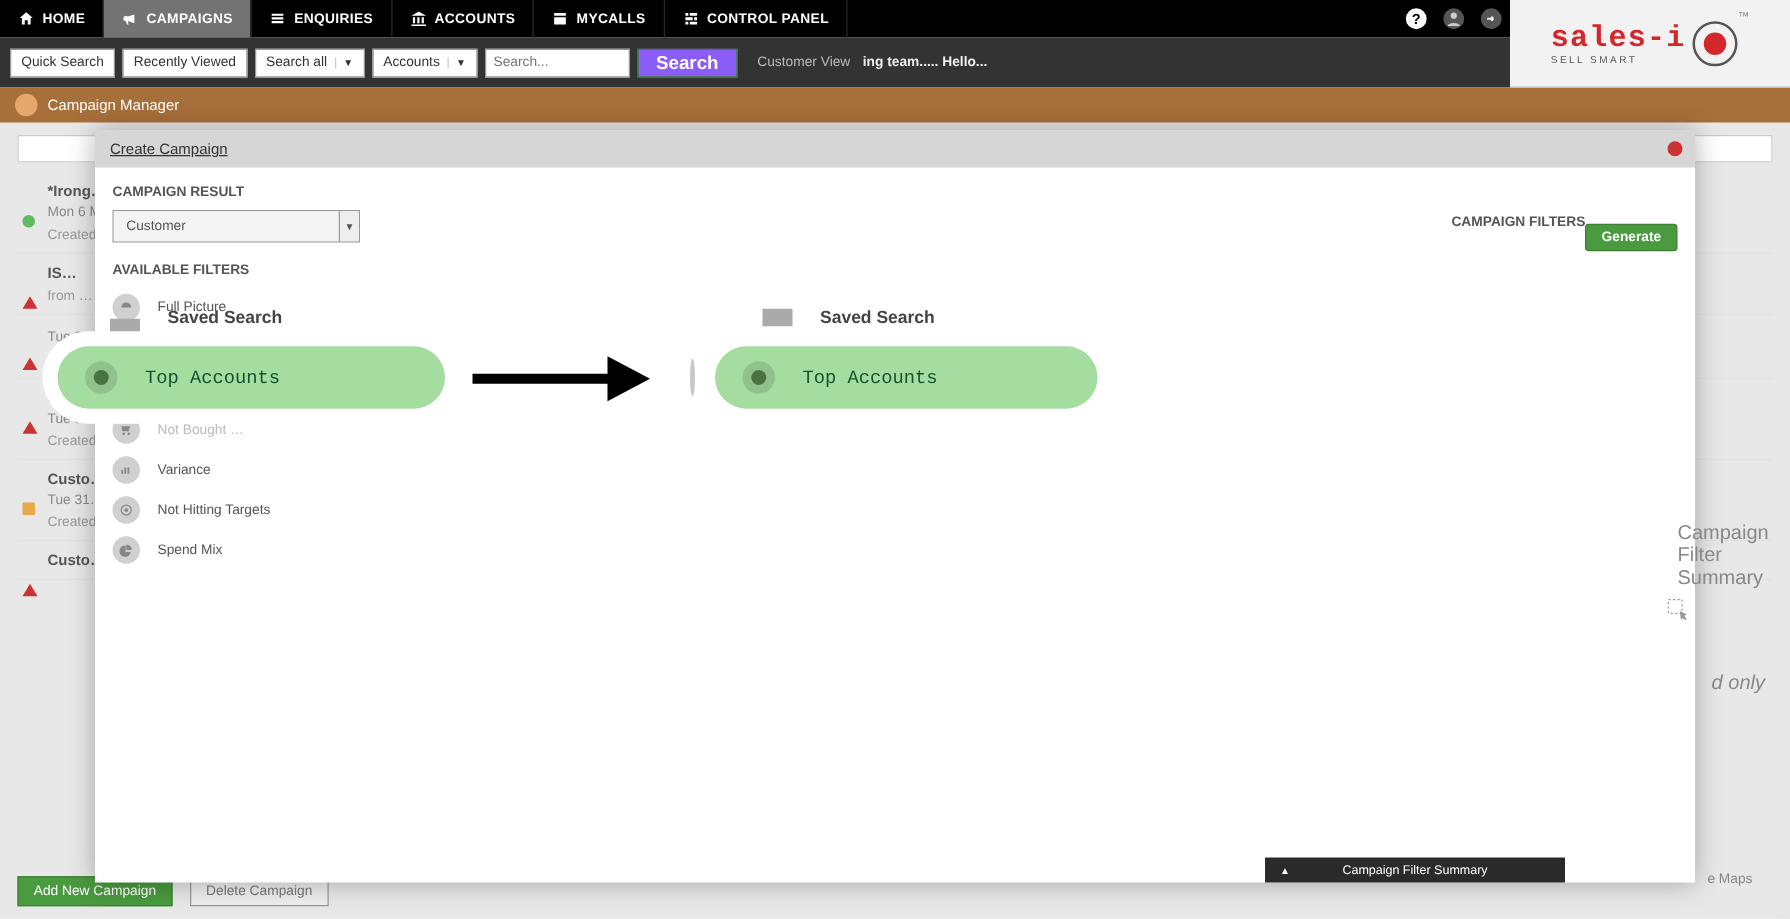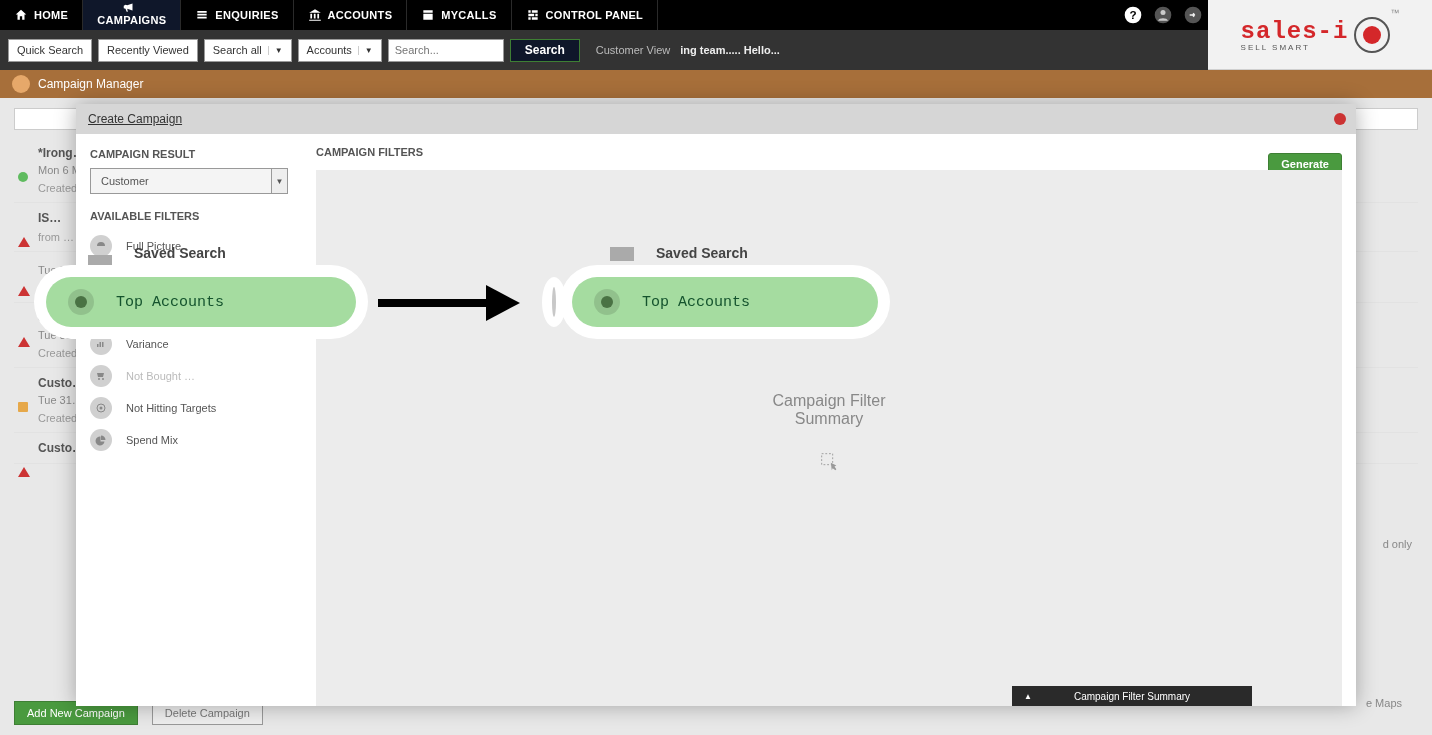--- a/index.html
+++ b/index.html
@@ -1,72 +1,72 @@
 <!DOCTYPE html>
 <html><head>
 <meta charset="utf-8">
 <style>
   *{box-sizing:border-box;margin:0;padding:0;font-family:"Segoe UI",Arial,sans-serif;}
   body{background:#e8e8e8;width:1432px;height:735px;overflow:hidden;position:relative;font-size:12px;color:#333;}
   
   .topnav{height:30px;background:#000;display:flex;align-items:stretch;}
   .topnav .tab{display:flex;align-items:center;padding:0 14px;color:#fff;font-size:11px;font-weight:bold;letter-spacing:.3px;cursor:pointer;border-right:1px solid #2a2a2a;text-align:center;}
   .topnav .tab .ticon{width:14px;height:14px;margin-right:6px;fill:#fff;}
-  .topnav .tab.active{background:#0f172a;flex-direction:column;}
+  .topnav .tab.active{background:#737373;}
   .topnav .tab.active .ticon,.topnav .tab.active{color:#fff;}
   .topnav .right{margin-left:auto;display:flex;align-items:center;}
   .topnav .rbtn{width:30px;height:30px;display:flex;align-items:center;justify-content:center;cursor:pointer;}
   .brandbox{width:224px;height:70px;background:#f2f2f2;position:absolute;right:0;top:0;display:flex;align-items:center;justify-content:center;border-bottom:1px solid #d0d0d0;}
   .brand-text{font-family:Liberation Mono, monospace;font-size:24px;letter-spacing:1px;color:#d4272a;font-weight:bold;}
   .brand-sub{font-size:8px;letter-spacing:2px;color:#555;margin-top:-2px;}
   .brand-bullseye{width:36px;height:36px;border:2px solid #555;border-radius:50%;display:flex;align-items:center;justify-content:center;margin-left:6px;}
   .brand-bullseye::after{content:'';width:18px;height:18px;background:#d4272a;border-radius:50%;}
   .tm{font-size:9px;color:#888;align-self:flex-start;margin-top:8px;}
   
   .searchbar{height:40px;background:#333;display:flex;align-items:center;padding:0 8px;gap:6px;}
   .searchbar .seg{background:#fff;border:1px solid #999;height:23px;display:flex;align-items:center;padding:0 8px;font-size:11px;cursor:pointer;}
   .searchbar .seg .caret{margin-left:6px;font-size:8px;border-left:1px solid #ccc;padding-left:6px;}
   .searchbar input[type=text]{height:23px;border:1px solid #999;padding:0 6px;width:116px;font-size:11px;}
-  .searchbar .go{background:#0f172a;color:#fff;border:1px solid #3e7f34;height:23px;padding:0 14px;font-size:12px;font-weight:bold;cursor:pointer;}
+  .searchbar .go{background:#8b5cf6;color:#fff;border:1px solid #3e7f34;height:23px;padding:0 14px;font-size:15px;font-weight:bold;cursor:pointer;}
   .searchbar .custview{color:#bbb;font-size:11px;margin-left:10px;}
   .searchbar .ticker{color:#eee;font-size:11px;margin-left:4px;font-weight:bold;}
   
   .crumb{height:28px;background:#a76f3a;color:#fff;display:flex;align-items:center;padding:0 12px;font-size:12px;}
   .crumb .cicon{width:18px;height:18px;background:#e6a86a;border-radius:50%;margin-right:8px;}
   
   .page{position:absolute;top:98px;left:0;right:0;bottom:0;padding:10px 14px;}
   .camplist{width:100%;}
   .camprow{padding:8px 12px 8px 24px;position:relative;border-bottom:1px solid #e2e2e2;}
   .camprow .dot{position:absolute;left:4px;top:34px;width:10px;height:10px;border-radius:50%;}
   .camprow .dot.green{background:#5fbb5f;}
   .camprow .dot.red{width:0;height:0;border-left:6px solid transparent;border-right:6px solid transparent;border-bottom:10px solid #c33;border-radius:0;}
   .camprow .dot.orange{background:#e6a84a;border-radius:1px;}
   .camprow .t1{font-size:12px;font-weight:bold;color:#555;}
   .camprow .t2{font-size:11px;color:#888;margin-top:4px;}
   .camprow .t3{font-size:11px;color:#999;margin-top:6px;}
   .footbar{position:absolute;bottom:10px;left:14px;display:flex;gap:14px;}
   .footbar .b{padding:5px 12px;font-size:11px;border:1px solid #999;cursor:pointer;}
   .footbar .b.green{background:#4a9a3f;color:#fff;border-color:#3e7f34;text-align:center;}
   .footbar .b.grey{background:#eee;color:#777;}
-  .rightlabels{position:absolute;right:20px;top:440px;font-size:11px;color:#888;}
+  .rightlabels{position:absolute;right:20px;top:440px;font-size:16px;color:#888;font-style:italic;}
   .rightfoot{position:absolute;right:30px;bottom:26px;font-size:11px;color:#888;}
   
   .modal{position:absolute;top:104px;left:76px;width:1280px;height:602px;background:#fff;box-shadow:0 0 20px rgba(0,0,0,.3);display:flex;flex-direction:column;}
   .modal-head{height:30px;background:#d6d6d6;display:flex;align-items:center;padding:0 12px;font-size:12px;color:#333;position:relative;text-decoration:underline;}
   .modal-head .closebtn{position:absolute;right:10px;top:9px;width:12px;height:12px;background:#c33;border-radius:50%;cursor:pointer;}
   .modal-body{flex:1;display:flex;min-height:0;}
   .m-left{width:226px;padding:14px;font-size:11px;color:#555;}
   .m-left h4{font-size:11px;font-weight:bold;color:#555;margin-bottom:8px;}
   .result-select{display:flex;border:1px solid #999;height:26px;margin-bottom:16px;}
   .result-select .val{flex:1;padding:0 10px;display:flex;align-items:center;background:#f4f4f4;}
   .result-select .dd{width:16px;border-left:1px solid #999;background:#eee;display:flex;align-items:center;justify-content:center;font-size:8px;cursor:pointer;}
   .filter-item{display:flex;align-items:center;height:32px;cursor:pointer;}
   .filter-item .fi-icon{width:22px;height:22px;background:#d0d0d0;border-radius:50%;margin-right:14px;display:flex;align-items:center;justify-content:center;}
   .filter-item .fi-icon svg{width:12px;height:12px;fill:#888;}
-  .m-right{flex:1;display:flex;flex-direction:column;padding:6px 14px 0 14px;}
+  .m-right{flex:1;display:flex;flex-direction:column;padding:32px 14px 0 14px;align-items:flex-end;}
   .m-right-head{display:flex;align-items:center;height:24px;}
   .m-right-head h4{font-size:11px;font-weight:bold;color:#555;}
   .genbtn{margin-left:auto;background:#4a9a3f;color:#fff;border:1px solid #3e7f34;border-radius:3px;padding:4px 12px;font-size:11px;font-weight:bold;cursor:pointer;margin-top:24px;}
   .canvas{flex:1;background:#ececec;margin-top:6px;position:relative;}
   .cfs-title{position:absolute;top:222px;left:0;right:0;text-align:center;font-size:16px;color:#888;}
   .cfs-icon{position:absolute;top:280px;left:50%;transform:translateX(-50%);width:22px;height:22px;}
   .drawer{position:absolute;bottom:0;right:90px;width:240px;height:20px;background:#2a2a2a;color:#fff;font-size:10px;display:flex;align-items:center;justify-content:center;cursor:pointer;}
   .drawer .up{position:absolute;left:12px;font-size:8px;}
   
   .pill{position:absolute;height:50px;background:#a5dca0;border-radius:25px;display:flex;align-items:center;padding:0 22px;cursor:pointer;box-shadow:0 0 0 12px #fff;}
@@ -236,35 +236,35 @@
 
       <div class="filter-item">
         <div class="fi-icon">
             <svg viewBox="0 0 24 24">
               <path d="M12 4a8 8 0 00-8 8h16a8 8 0 00-8-8z"></path>
             </svg>
           </div>
         <span>Full Picture</span>
       </div>
       <div style="height:66px"></div>
+      <div class="filter-item" style="color:#bbb">
+        <div class="fi-icon">
+            <svg viewBox="0 0 24 24">
+              <path d="M4 6h14l-2 8H6zM6 18a2 2 0 104 0 2 2 0 00-4 0zm8 0a2 2 0 104 0 2 2 0 00-4 0z"></path>
+            </svg>
+          </div>
+        <span>Not Bought …</span>
+      </div>
       <div class="filter-item">
         <div class="fi-icon">
             <svg viewBox="0 0 24 24">
               <path d="M4 18h3v-6H4zm5 0h3V8H9zm5 0h3v-10h-3z"></path>
             </svg>
           </div>
         <span>Variance</span>
-      </div>
-      <div class="filter-item" style="color:#bbb">
-        <div class="fi-icon">
-            <svg viewBox="0 0 24 24">
-              <path d="M4 6h14l-2 8H6zM6 18a2 2 0 104 0 2 2 0 00-4 0zm8 0a2 2 0 104 0 2 2 0 00-4 0z"></path>
-            </svg>
-          </div>
-        <span>Not Bought …</span>
       </div>
       <div class="filter-item">
         <div class="fi-icon">
             <svg viewBox="0 0 24 24">
               <circle cx="12" cy="12" r="8" fill="none" stroke="#888" stroke-width="2"></circle>
               <circle cx="12" cy="12" r="3"></circle>
             </svg>
           </div>
         <span>Not Hitting Targets</span>
       </div>

